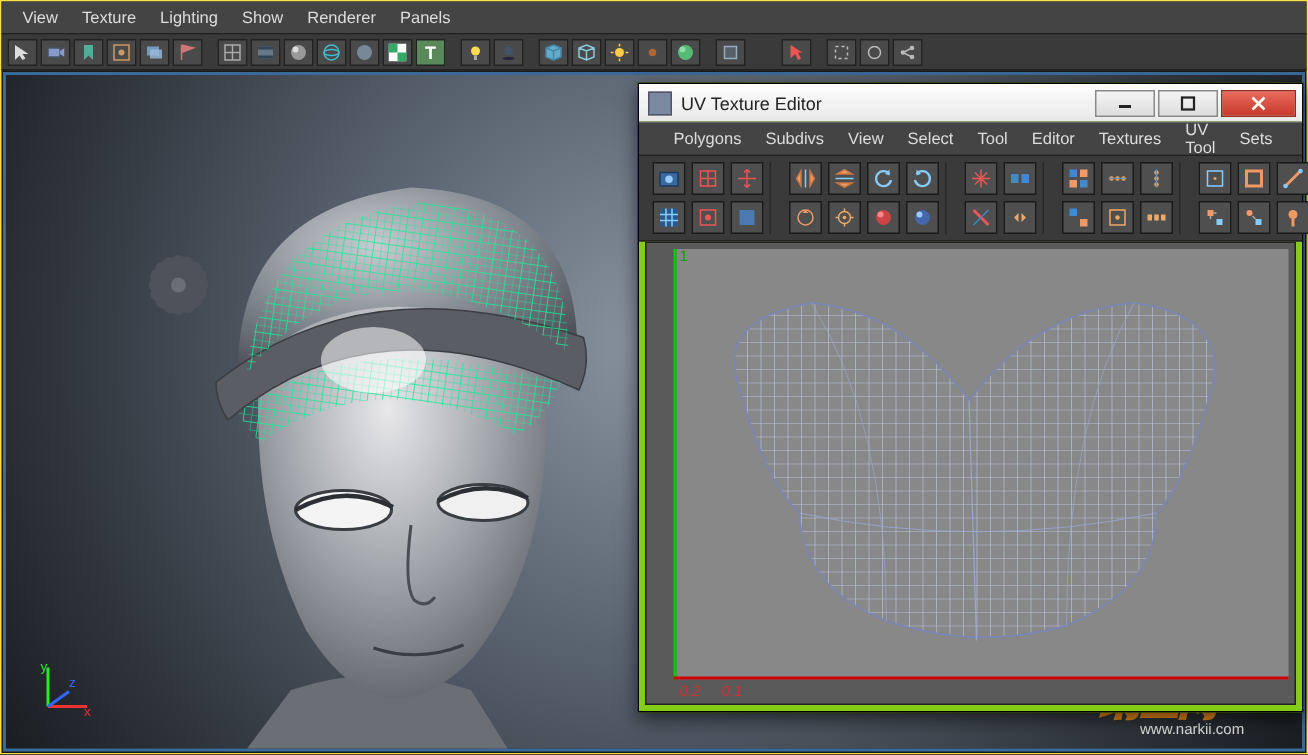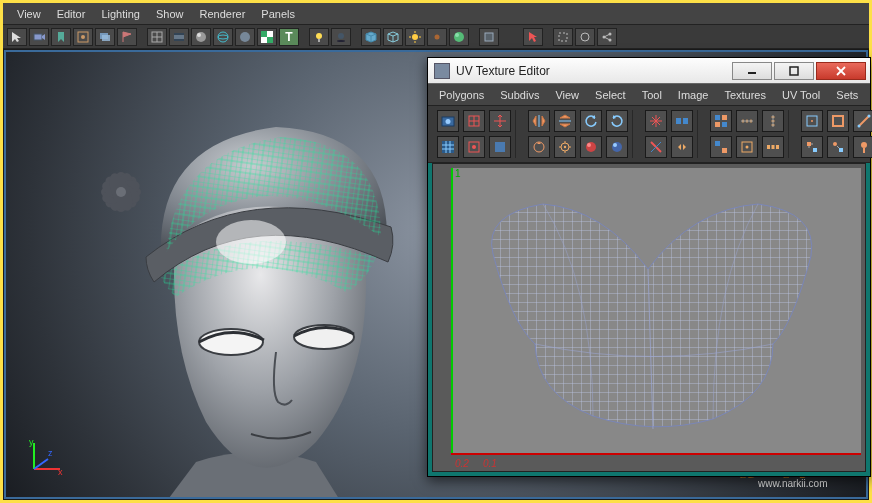--- a/index.html
+++ b/index.html
@@ -1,58 +1,58 @@
 <!DOCTYPE html>
 <html><head>
 <meta charset="utf-8">
 <style>
   * { box-sizing: border-box; margin: 0; padding: 0; user-select: none; }
   body { width: 872px; height: 503px; background: #1a1a1a; font-family: "Segoe UI", Arial, sans-serif; font-size: 11px; color: #ccc; overflow: hidden; position: relative; }
-  .outer-frame { position: absolute; inset: 0; border: 3px solid #fde047; }
+  .outer-frame { position: absolute; inset: 0; border: 1px solid #fde047; }
   .menu-bar { height: 22px; background: #444; display: flex; align-items: center; padding: 0 6px; border-bottom: 1px solid #222; }
   .menu-bar .item { padding: 2px 8px; color: #ddd; cursor: default; }
   .icon-row { height: 24px; background: #3a3a3a; display: flex; align-items: center; padding: 0 4px; gap: 2px; border-bottom: 1px solid #222; }
   .tbtn { width: 20px; height: 18px; background: #4a4a4a; border: 1px solid #222; display: flex; align-items: center; justify-content: center; }
   .sep { width: 6px; }
   .viewport { position: absolute; left: 1px; right: 1px; top: 47px; bottom: 1px; background: radial-gradient(circle at 50% 40%, #8a93a0 0%, #5a6470 40%, #2e333a 80%, #1a1d22 100%); border: 2px solid #3a6a9a; overflow: hidden; }
   .axis { position: absolute; left: 20px; bottom: 20px; width: 40px; height: 40px; }
   .watermark-top { position: absolute; top: 4px; right: 10px; color: #bbb; font-size: 14px; font-style: italic; letter-spacing: 1px; display:flex; align-items:center; gap:4px;}
   .watermark-top .small { font-size: 9px; font-style: normal; letter-spacing: 0; color:#999;}
   .watermark-bottom { position: absolute; right: 8px; bottom: 6px; }
   .head { position: absolute; left: 60px; top: 30px; width: 380px; height: 460px; }
 
   
-  .uv-window { position: absolute; left: 424px; top: 54px; width: 444px; height: 420px; background: #0f766e; border: 1px solid #000; box-shadow: 0 4px 12px rgba(0,0,0,0.6); display:flex; flex-direction:column; }
+  .uv-window { position: absolute; left: 424px; top: 54px; width: 444px; height: 420px; background: #84cc16; border: 1px solid #000; box-shadow: 0 4px 12px rgba(0,0,0,0.6); display:flex; flex-direction:column; }
   .uv-title { height: 26px; background: linear-gradient(#fdfdfd,#e8e8e8); display: flex; align-items: center; padding: 0 0 0 6px; border-bottom: 1px solid #666; }
   .uv-title .t-icon { width:16px; height:16px; background:#7a8aa0; border:1px solid #556; margin-right:6px; }
   .uv-title .t-label { color: #222; font-size: 12px; flex: 1; }
   .uv-title .wbtn { width: 40px; height: 18px; margin-left: 2px; border: 1px solid #888; background: linear-gradient(#f4f4f4,#ddd); display:flex; align-items:center; justify-content:center; color: #222; }
   .uv-title .wbtn.close { background: linear-gradient(#e96a5c,#c83a2c); border-color:#9a2a1c; color:#fff; width:50px; margin-right:4px; }
-  .uv-menu { height: 22px; background: #444; display: flex; align-items: center; padding: 0 4px; gap: 2px; border-bottom:1px solid #222; }
+  .uv-menu { height: 22px; background: #444; display: flex; align-items: center; padding: 0 16px; gap: 2px; border-bottom:1px solid #222; }
   .uv-menu .m { padding: 2px 7px; color: #ddd; font-size: 11px; }
   .uv-tools { background: #3a3a3a; padding: 4px 5px; display:flex; gap:8px; border-bottom:1px solid #222; }
   .tgrp { display:flex; flex-direction:column; gap:4px; padding:0 4px; border-right:1px solid #282828; }
   .tgrp:last-child { border-right:none; }
   .trow { display:flex; gap:4px; }
   .ubtn { width:22px; height:22px; background:#4f4f4f; border:1px solid #1a1a1a; display:flex; align-items:center; justify-content:center; }
   .uv-canvas-wrap { flex:1; position:relative; background:#5a5a5a; margin: 0 4px 4px 4px; border:1px solid #222; overflow:hidden; }
   .uv-canvas { position:absolute; left:20px; top:4px; right:4px; bottom:16px; background:#888; }
   .uv-axis-y { position:absolute; left:18px; top:4px; bottom:16px; width:2px; background:#0c0; }
   .uv-axis-x { position:absolute; left:18px; right:4px; bottom:16px; height:2px; background:#c00; }
   .uv-tick { position:absolute; color:#0a0; font-size:10px; }
   .uv-mesh { position:absolute; left:40px; top:30px; width:360px; height:240px; }
 </style>
 </head>
 <body>
 
 <div class="outer-frame">
 
   <div class="menu-bar">
     <span class="item">View</span>
-    <span class="item">Editor</span>
+    <span class="item">Texture</span>
     <span class="item">Lighting</span>
     <span class="item">Show</span>
     <span class="item">Renderer</span>
     <span class="item">Panels</span>
     <div style="flex:1"></div>
   </div>
 
   <div class="icon-row">
     <div class="tbtn">
         <svg width="12" height="12">
@@ -310,21 +310,21 @@
           </svg>
         </div>
     </div>
 
     <div class="uv-menu">
       <span class="m">Polygons</span>
       <span class="m">Subdivs</span>
       <span class="m">View</span>
       <span class="m">Select</span>
       <span class="m">Tool</span>
-      <span class="m">Image</span>
+      <span class="m">Editor</span>
       <span class="m">Textures</span>
       <span class="m">UV Tool</span>
       <span class="m">Sets</span>
     </div>
 
     <div class="uv-tools">
       <div class="tgrp">
         <div class="trow">
           <div class="ubtn">
               <svg width="14" height="14">

